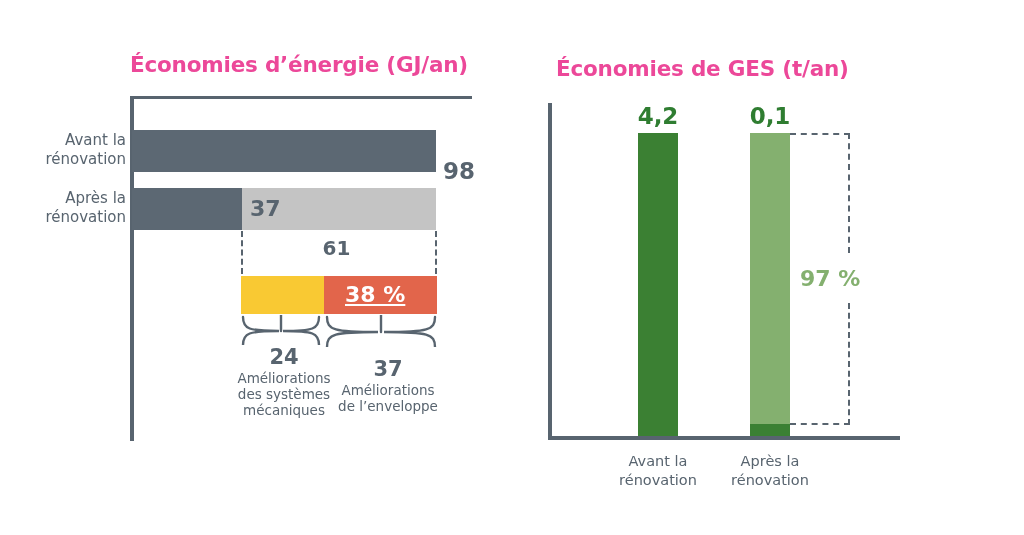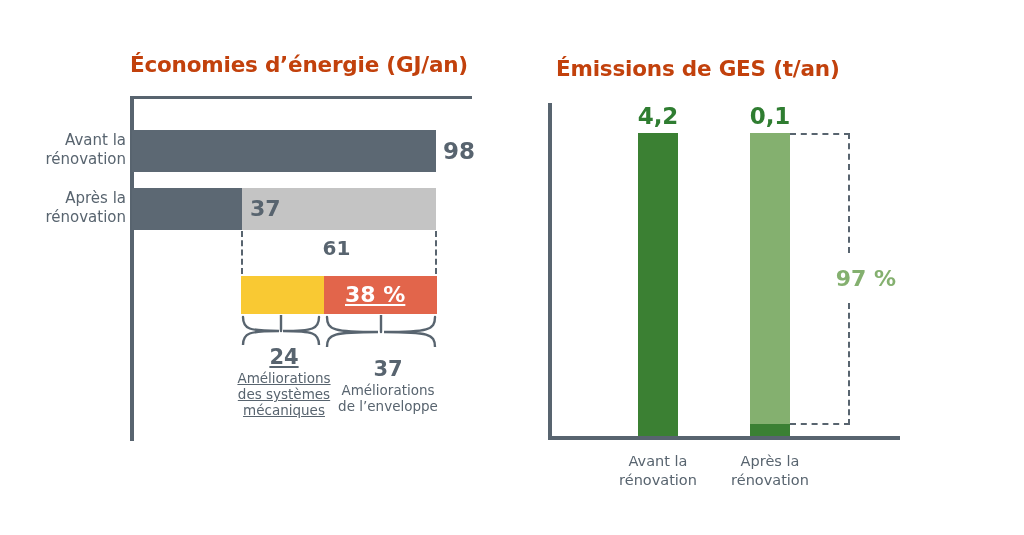--- a/index.html
+++ b/index.html
@@ -15,21 +15,21 @@
     font-family: "DejaVu Sans", "Liberation Sans", sans-serif;
     color: #58646f;
   }
   .panel { position: absolute; }
 
   
   .chart-title {
     position: absolute;
     font-size: 21.5px;
     font-weight: bold;
-    color: #c2410c;
+    color: #ec4899;
     letter-spacing: -0.2px;
     white-space: nowrap;
   }
   #title-left  { left: 130px; top: 52px; }
   #title-right { left: 556px; top: 56px; }
 
   
   #chart-left { left: 0; top: 0; width: 512px; height: 535px; }
 
   .axis-line { position: absolute; background: #58646f; }
@@ -45,20 +45,21 @@
 
   #bar-avant { left: 132px; top: 130px; width: 304px; }
   #bar-apres { left: 132px; top: 188px; width: 304px; }
 
   .bar-value-out {
     position: absolute;
     font-size: 23px;
     font-weight: bold;
     color: #58646f;
     line-height: 42px;
+    margin-top: 20px;
   }
   #value-98 { left: 443px; top: 130px; }
 
   .seg-label {
     position: absolute;
     font-size: 22px;
     font-weight: bold;
     line-height: 42px;
     white-space: nowrap;
   }
@@ -111,21 +112,21 @@
     font-size: 21px;
     font-weight: bold;
     color: #58646f;
     line-height: 26px;
   }
   .ann .txt {
     font-size: 13.5px;
     line-height: 16px;
     color: #58646f;
   }
-  #ann-1 { left: 218px; top: 344px; width: 132px; text-decoration: underline; }
+  #ann-1 { left: 218px; top: 344px; width: 132px; }
   #ann-2 { left: 330px; top: 356px; width: 116px; }
 
   #right-axis-v { left: 548px; top: 103px; width: 4px;  height: 337px; }
   #right-axis-h { left: 548px; top: 436px; width: 352px; height: 4px; }
 
   .vbar { position: absolute; width: 40px; }
   .vbar .vseg { position: absolute; left: 0; width: 100%; }
   .vseg-dark  { background: #3b8033; }
   .vseg-light { background: #84b06f; }
 
@@ -161,21 +162,21 @@
     border-top: 2px dashed #58646f;
   }
   #rb-top    { left: 790px; top: 133px; width: 60px; }
   #rb-bottom { left: 790px; top: 423px; width: 60px; }
   #rb-right-upper { left: 848px; top: 133px; height: 120px; }
   #rb-right-lower { left: 848px; top: 303px; height: 122px; }
 
   #value-97 {
     position: absolute;
     left: 800px; top: 266px; width: 96px;
-    text-align: right;
+    text-align: left;
     font-size: 22px;
     font-weight: bold;
     color: #84b06f;
   }
 </style>
 </head>
 <body>
 
 <div class="panel" id="chart-left">
 
@@ -235,21 +236,21 @@
   </div>
   <div class="ann" id="ann-2">
     <div class="num">37</div>
     <div class="txt">Améliorations</div>
     <div class="txt">de l’enveloppe</div>
   </div>
 </div>
 
 <div class="panel" id="chart-right-wrap">
 
-  <div class="chart-title" id="title-right">Émissions de GES (t/an)</div>
+  <div class="chart-title" id="title-right">Économies de GES (t/an)</div>
 
   <div class="axis-line" id="right-axis-v"></div>
   <div class="axis-line" id="right-axis-h"></div>
 
   <div class="vbar" id="vbar-avant">
     <div class="vseg vseg-dark" style="top:0; height:100%;"></div>
   </div>
   <div class="vbar-value" id="value-35">4,2</div>
 
   <div class="vbar" id="vbar-apres">

